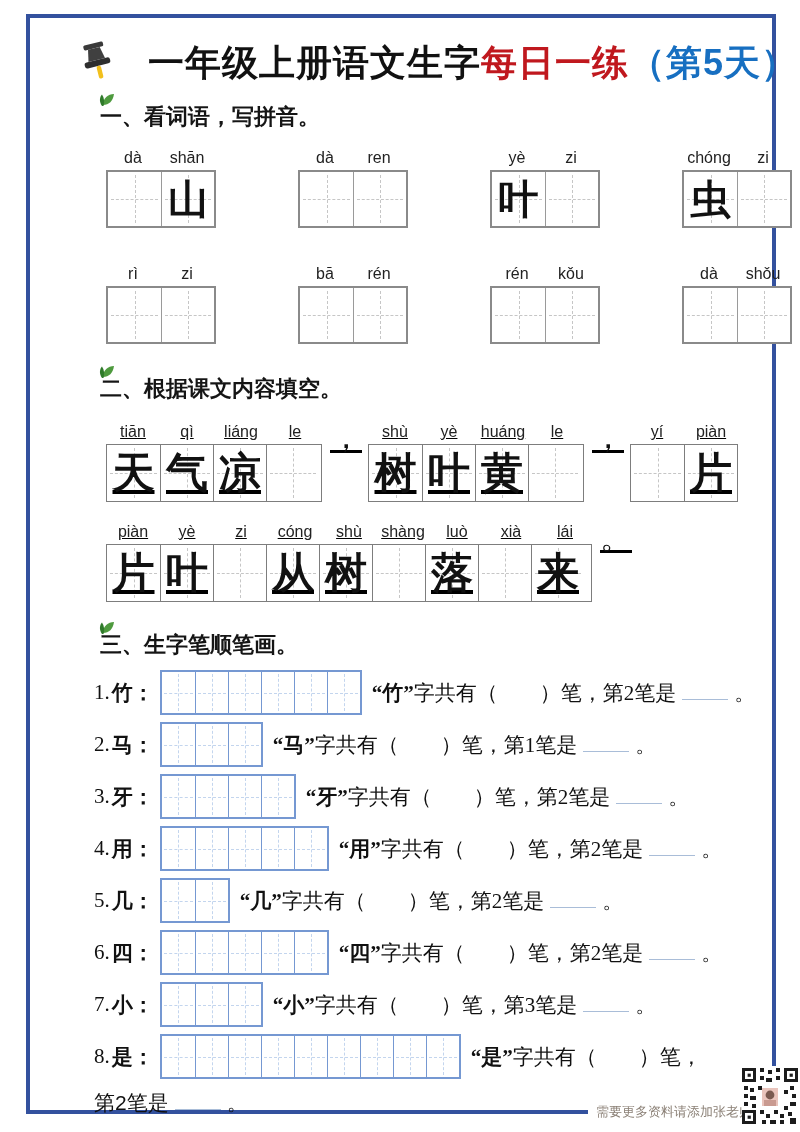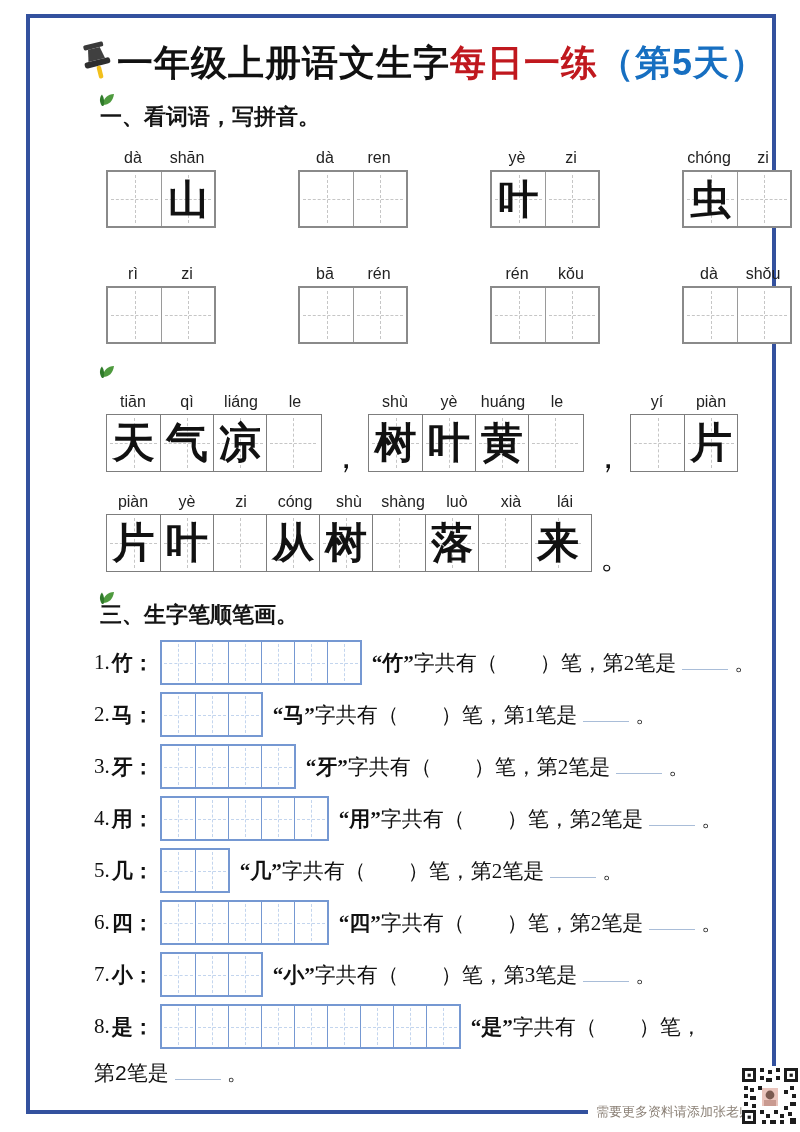--- a/index.html
+++ b/index.html
@@ -2,21 +2,21 @@
 <html><head>
 <meta charset="utf-8">
 <style>
   * { margin:0; padding:0; box-sizing:border-box; }
   html,body { width:800px; height:1132px; background:#ffffff; overflow:hidden;
               font-family:"Liberation Sans", sans-serif; }
   .frame { position:absolute; left:26px; top:14px; width:750px; height:1100px;
            border:4px solid #33519e; background:#ffffff; padding:14px 24px 0 30px; }
 
   
-  .title-row { display:flex; align-items:center; gap:1px; margin:6px 0 4px 18px; }
+  .title-row { display:flex; align-items:center; gap:32px; margin:6px 0 4px 18px; }
   .pin { flex:0 0 auto; }
   .title { font-size:36px; font-weight:bold; letter-spacing:1px; white-space:nowrap;
            font-family:"Liberation Sans", sans-serif; color:#111; }
   .title .t-red { color:#c0181e; }
   .title .t-blue { color:#176fc1; }
 
   
   .sec-header { position:relative; display:flex; align-items:flex-end; gap:4px;
                 font-size:22px; font-weight:bold; color:#151515; margin-left:40px; }
   .leaf { position:absolute; top:-13px; left:-4px; }
@@ -36,21 +36,21 @@
   .cell { position:relative; display:flex; align-items:center; justify-content:center; }
   .cell + .cell { border-left:1.5px solid #9a9a9a; }
   .cell::before { content:""; position:absolute; left:50%; top:3px; bottom:3px;
                   border-left:1px dashed #c6c6c6; }
   .cell::after { content:""; position:absolute; top:50%; left:3px; right:3px;
                  border-top:1px dashed #c6c6c6; }
   .hz { font-family:"Liberation Serif","DejaVu Serif",serif; font-weight:600;
         font-size:40px; color:#111; z-index:1; }
 
   
-  .s2line { display:flex; align-items:flex-end; margin-left:46px; }
+  .s2line { display:flex; align-items:flex-start; margin-left:46px;text-decoration:underline; }
   .s2line1 { margin-top:18px; }
   .s2line2 { margin-top:20px; }
   .s2 .psyl { width:54px; }
   .cellbox2 { display:flex; border:1.5px solid #7d7d7d; }
   .s2 .cell { width:53px; height:56px; }
   .s2 .cell + .cell { border-left:1.5px solid #7d7d7d; }
   .s2 .hz { font-size:42px; }
   .punct { font-family:"Liberation Serif","DejaVu Serif",serif; font-size:32px;
            color:#111; margin:0 6px 0 8px; line-height:30px; }
 
@@ -227,20 +227,21 @@
     </div>
   </div>
 
   <div class="sec-header s2h">
     <span class="leaf">
       <svg width="24" height="17" viewBox="0 0 24 17">
         <path d="M7 13 C7 6 12 2 18 2 C17 9 13 13 7 13 Z" fill="#4e9a3e"></path>
         <path d="M6 14 C3 10 3.5 5 6 2.5 C8.5 6 8.5 10.5 7.5 14 Z" fill="#2f7a2a"></path>
       </svg>
     </span>
+    <span>二、根据课文内容填空。</span>
   </div>
 
   <div class="s2">
     <div class="s2line s2line1">
       <div class="pgroup">
         <div class="prow">
             <span class="psyl">tiān</span>
             <span class="psyl">qì</span>
             <span class="psyl">liáng</span>
             <span class="psyl">le</span>

